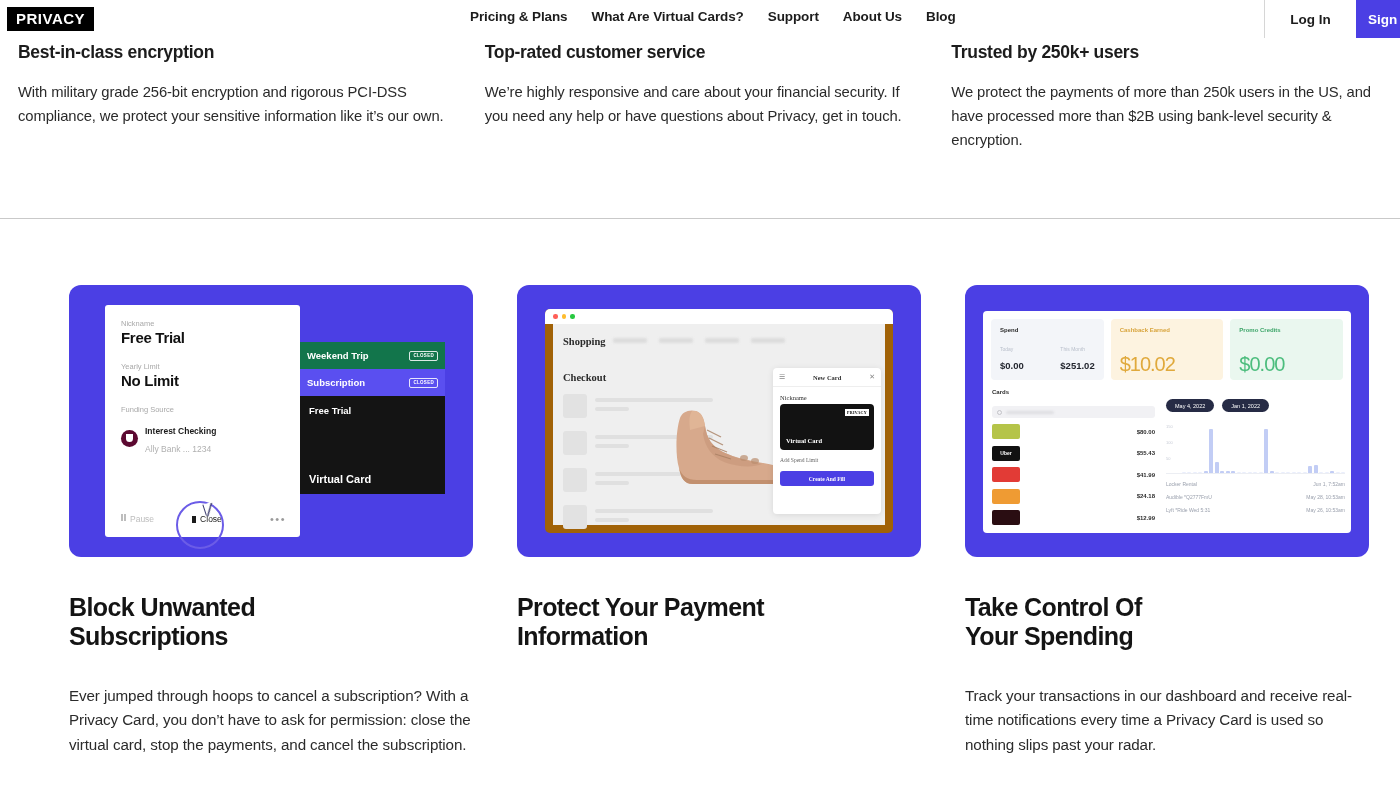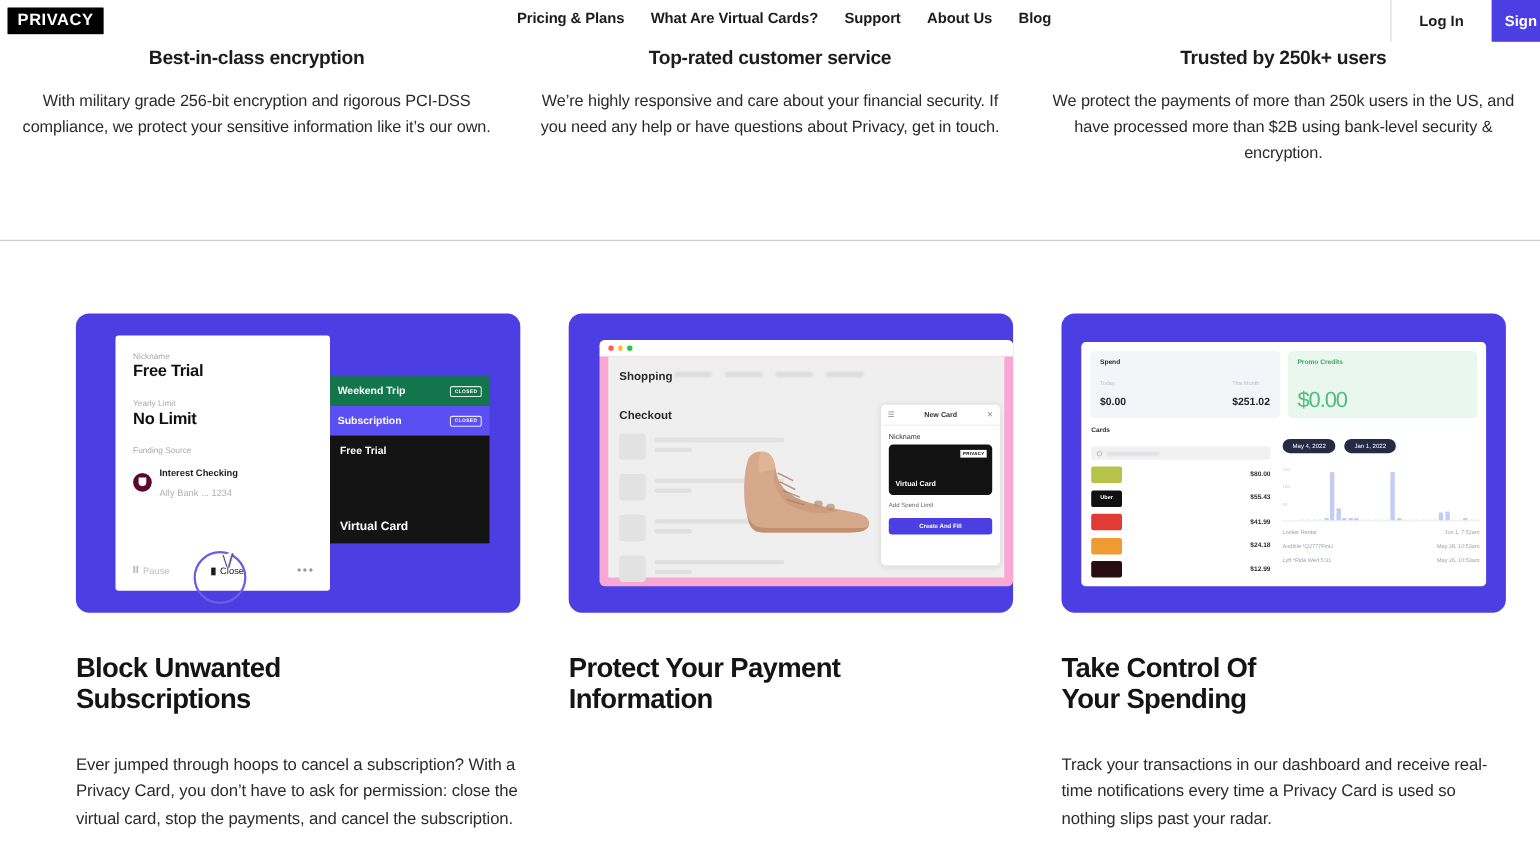--- a/index.html
+++ b/index.html
@@ -60,21 +60,20 @@
 
   
   .trust {
     position: absolute; top: 42px; left: 0;
     width: 1400px;
     display: flex;
   }
   .trust-col {
     flex: 1 1 0;
     padding: 0 18px;
-    text-align: center;
   }
   .trust-col h3 {
     font-size: 17.5px; font-weight: 700; color: #1c1c1c;
     letter-spacing: -0.3px; margin-bottom: 18px;
     line-height: 1.2;
   }
   .trust-col p {
     font-size: 14.8px; line-height: 1.62; color: #2a2a2a;
     letter-spacing: -0.1px;
   }
@@ -176,22 +175,22 @@
   .s1-black {
     background: #141414; height: 98px;
     padding: 9px 9px; position: relative;
   }
   .s1-black .t { font-size: 9.5px; font-weight: 700; color: #fff; }
   .s1-black .b { position: absolute; left: 9px; bottom: 9px; font-size: 11px; font-weight: 700; color: #fff; }
 
   
   .s2-win {
     position: absolute; left: 28px; top: 24px;
-    width: 376px; height: 224px;
-    background: #f9a8d4; border-radius: 5px; overflow: hidden;
+    width: 348px; height: 224px;
+    background: #a16207; border-radius: 5px; overflow: hidden; font-family: Liberation Serif, serif;
   }
   .s2-bar { height: 15px; display: flex; align-items: center; gap: 4px; padding-left: 8px; background: #fff; }
   .s2-dot { width: 4.5px; height: 4.5px; border-radius: 50%; }
   .s2-body { position: absolute; left: 8px; top: 15px; right: 8px; bottom: 8px; background: #efefef; }
   .s2-shopping { position: absolute; left: 10px; top: 12px; font-size: 10.5px; font-weight: 700; color: #2b2b2b; }
   .s2-navblur { position: absolute; left: 60px; top: 14px; display: flex; gap: 12px; }
   .s2-navblur i { display: block; width: 34px; height: 5px; background: #dcdcdc; border-radius: 2px; filter: blur(1.2px); }
   .s2-checkout { position: absolute; left: 10px; top: 48px; font-size: 10.5px; font-weight: 700; color: #2b2b2b; }
   .s2-items { position: absolute; left: 10px; top: 70px; width: 178px; }
   .s2-item { display: flex; gap: 8px; margin-bottom: 13px; }
@@ -467,20 +466,24 @@
               <span>
                 <span class="s3-sub">Today</span><br>
                 <span class="s3-amt">$0.00</span>
               </span>
               <span>
                 <span class="s3-sub">This Month</span><br>
                 <span class="s3-amt">$251.02</span>
               </span>
             </div>
           </div>
+          <div class="s3-stat cash">
+            <div class="lab">Cashback Earned</div>
+            <div class="s3-big">$10.02</div>
+          </div>
           <div class="s3-stat promo">
             <div class="lab">Promo Credits</div>
             <div class="s3-big">$0.00</div>
           </div>
         </div>
 
         <div class="s3-cardslab">Cards</div>
 
         <div class="s3-left">
           <div class="s3-search">

